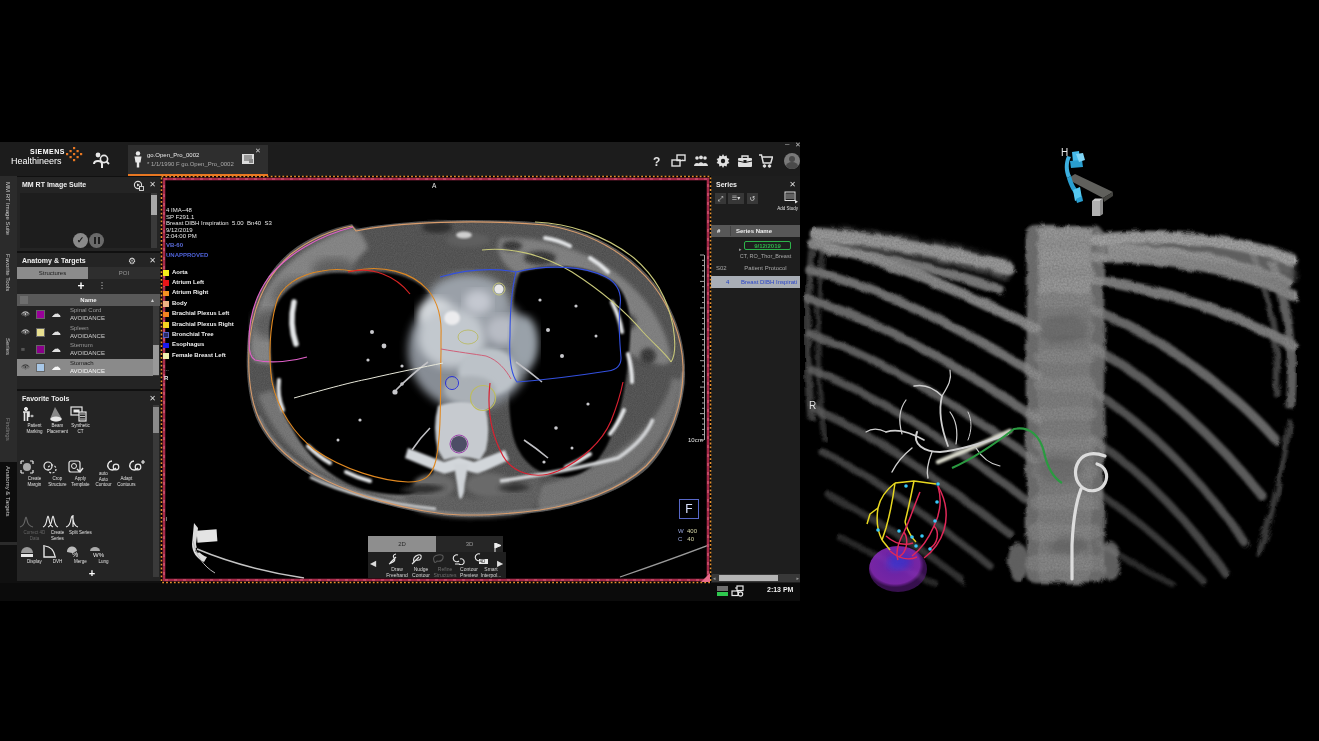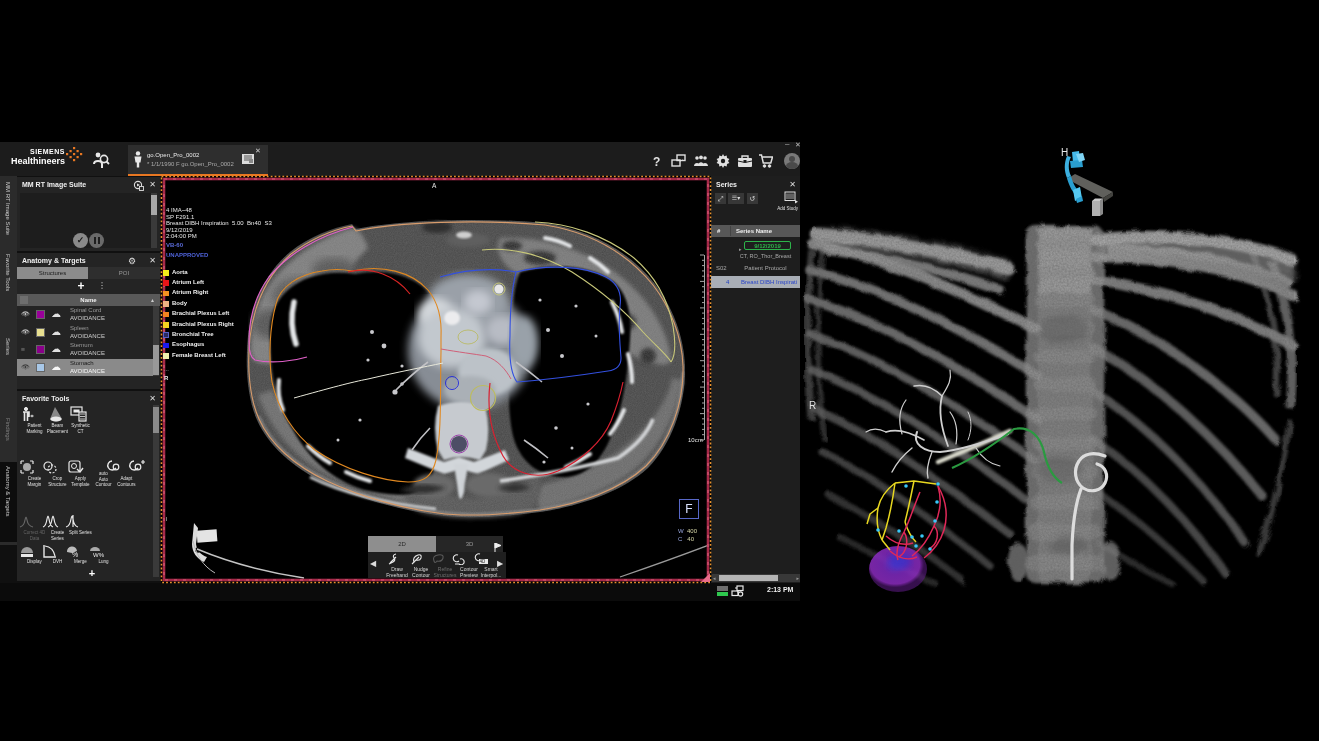--- a/index.html
+++ b/index.html
@@ -36,21 +36,21 @@
 <body>
 <div id="stage">
 
   <div class="abs" id="titlebar"></div>
   <div class="abs" style="left:0;top:176px;width:800px;height:407px;background:#101010;"></div>
   <div class="abs" id="lstrip"></div>
   <div class="abs" id="tab"></div>
   <div class="abs" id="tabu"></div>
 
   <div class="abs" style="left:30px;top:148px;color:#fff;font-size:7px;font-weight:bold;letter-spacing:0.5px;">SIEMENS</div>
-  <div class="abs" style="left:11px;top:156px;color:#fff;font-size:9px;font-weight:bold;">Healthineers</div>
+  <div class="abs" style="left:11px;top:156px;color:#fff;font-size:9px;font-weight:normal;">Healthineers</div>
   <svg class="abs" style="left:66px;top:147px;" width="18" height="16" viewBox="0 0 18 16" fill="#e87722">
     <rect x="0" y="6" width="2.2" height="2.2"></rect>
       <rect x="3.5" y="3" width="2.2" height="2.2"></rect>
       <rect x="3.5" y="9" width="2.2" height="2.2"></rect>
     <rect x="7" y="0" width="2.2" height="2.2"></rect>
       <rect x="7" y="6" width="2.2" height="2.2"></rect>
       <rect x="7" y="12" width="2.2" height="2.2"></rect>
     <rect x="10.5" y="3" width="2.2" height="2.2"></rect>
       <rect x="10.5" y="9" width="2.2" height="2.2"></rect>
       <rect x="14" y="6" width="2.2" height="2.2"></rect>

